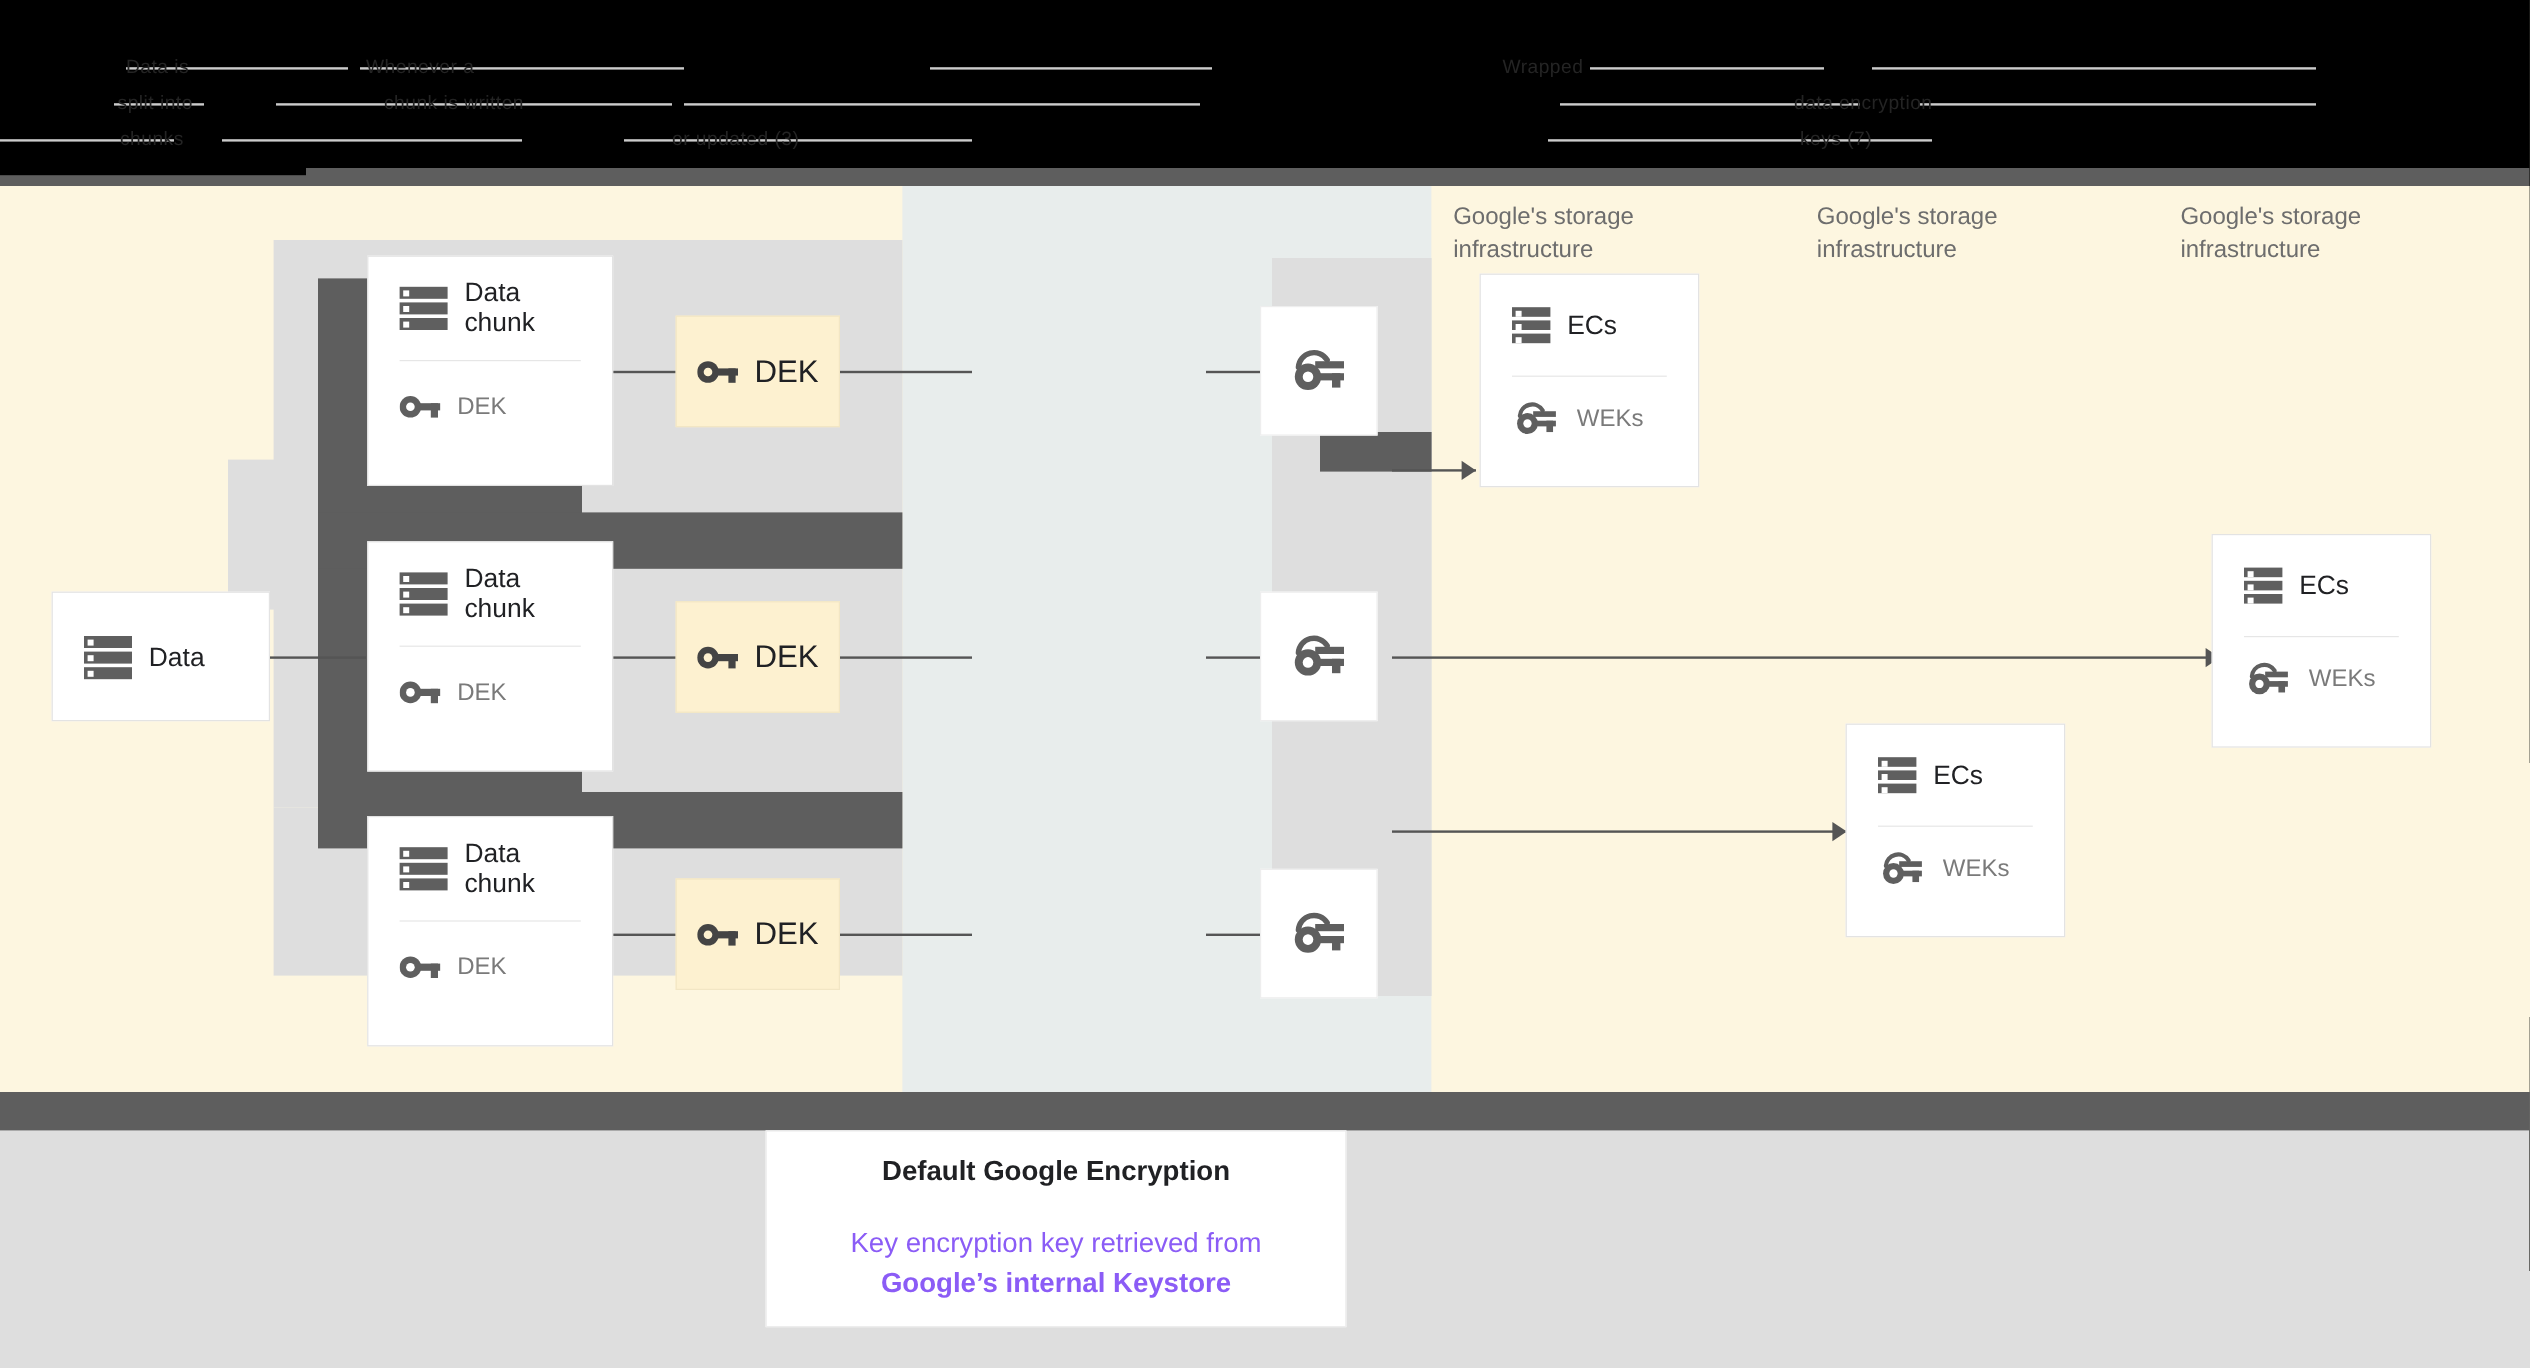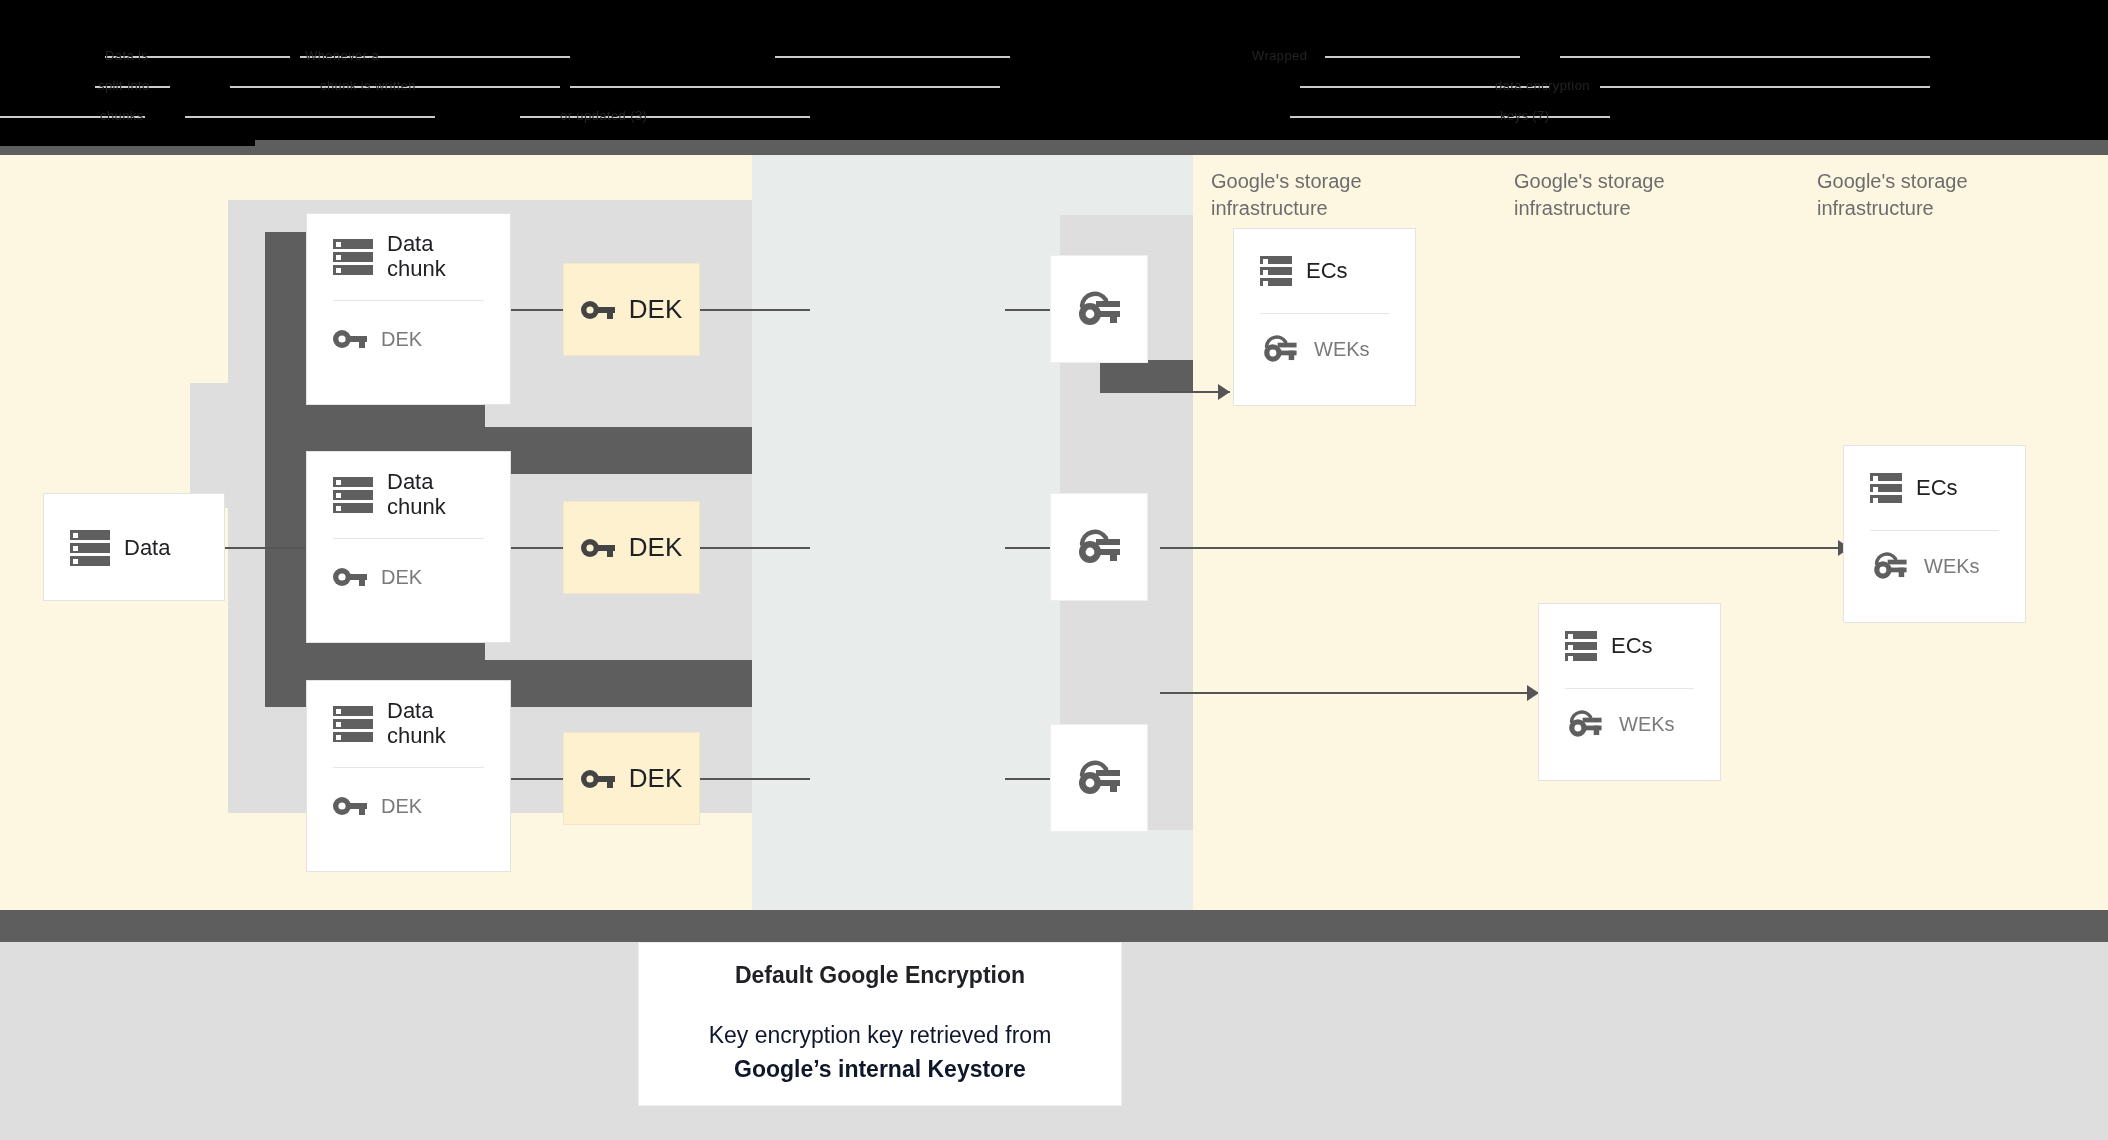--- a/index.html
+++ b/index.html
@@ -5,21 +5,21 @@
   html,body{margin:0;padding:0;background:#000;}
   body{
     width:2108px;height:1140px;position:relative;overflow:hidden;
     font-family:"Liberation Sans","DejaVu Sans",sans-serif;
     -webkit-font-smoothing:antialiased;
   }
 
   
   #topband{position:absolute;left:0;top:0;width:2108px;height:155px;background:#000;}
   #topband .blurtxt{
-     position:absolute;color:#242424;font-size:13px;letter-spacing:.4px;
+     position:absolute;color:#242424;font-size:16px;letter-spacing:.4px;
      white-space:nowrap;font-family:"Liberation Sans",sans-serif;
      filter:blur(0.6px);
   }
   #topband .ul{position:absolute;background:#efefef;height:2px;opacity:.85;}
   #topband .greybar{position:absolute;background:#5e5e5e;}
 
   
   #stage{position:absolute;left:0;top:155px;width:2108px;height:755px;background:#fdf6e0;}
   .panel{position:absolute;top:0;height:755px;}
   .panel.client   {left:0;    width:752px; background:#fdf6e0;}
@@ -87,21 +87,21 @@
 
   
   #botband{position:absolute;left:0;top:910px;width:2108px;height:230px;background:#dedede;}
   #botband .topstrip{position:absolute;left:0;top:0;width:2108px;height:32px;background:#5e5e5e;}
   .caption{
     position:absolute;left:638px;top:32px;width:484px;height:164px;background:#fff;
     display:flex;flex-direction:column;align-items:center;justify-content:center;gap:30px;
     border:1px solid #ededed;box-sizing:border-box;
   }
   .caption .h{font-size:23px;font-weight:bold;color:#202124;}
-  .caption .p{font-size:23px;color:#0f172a;text-align:center;line-height:1.45;}
+  .caption .p{font-size:23px;color:#8b5cf6;text-align:center;line-height:1.45;}
   .caption .p b{font-weight:bold;}
 </style>
 </head>
 <body>
 
 <div id="topband">
 
   <div class="ul" style="left:105px;top:56px;width:185px;"></div>
   <div class="ul" style="left:300px;top:56px;width:270px;"></div>
   <div class="ul" style="left:775px;top:56px;width:235px;"></div>

